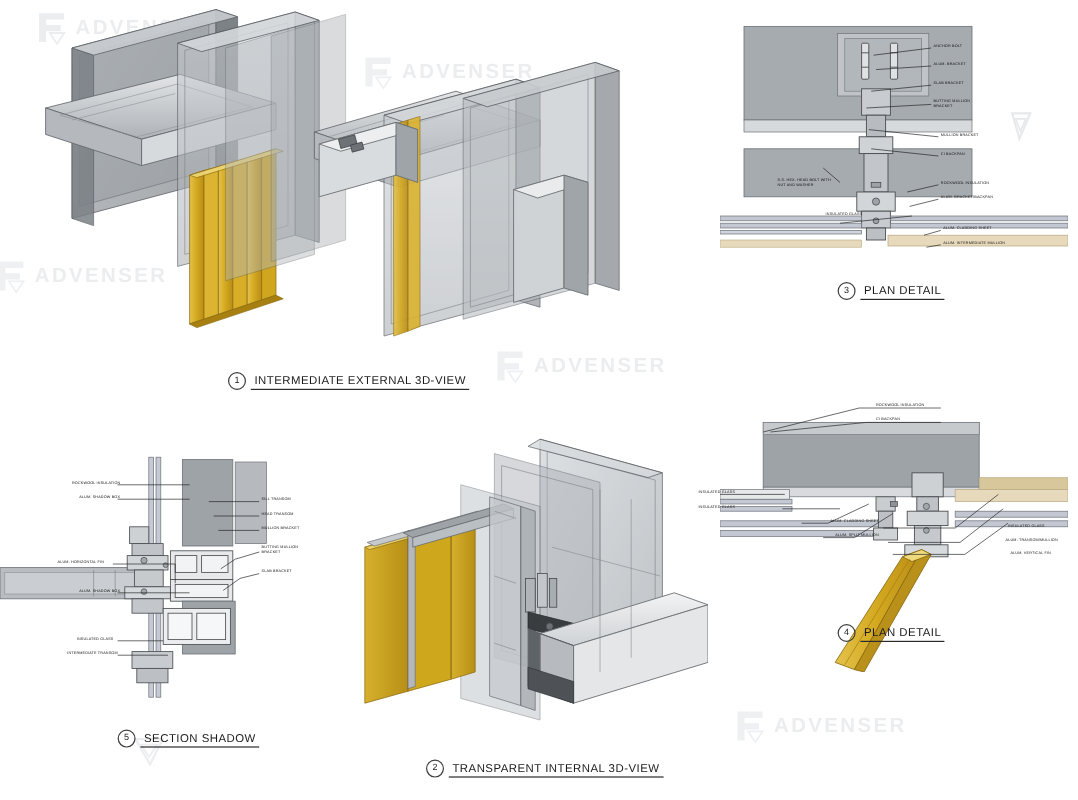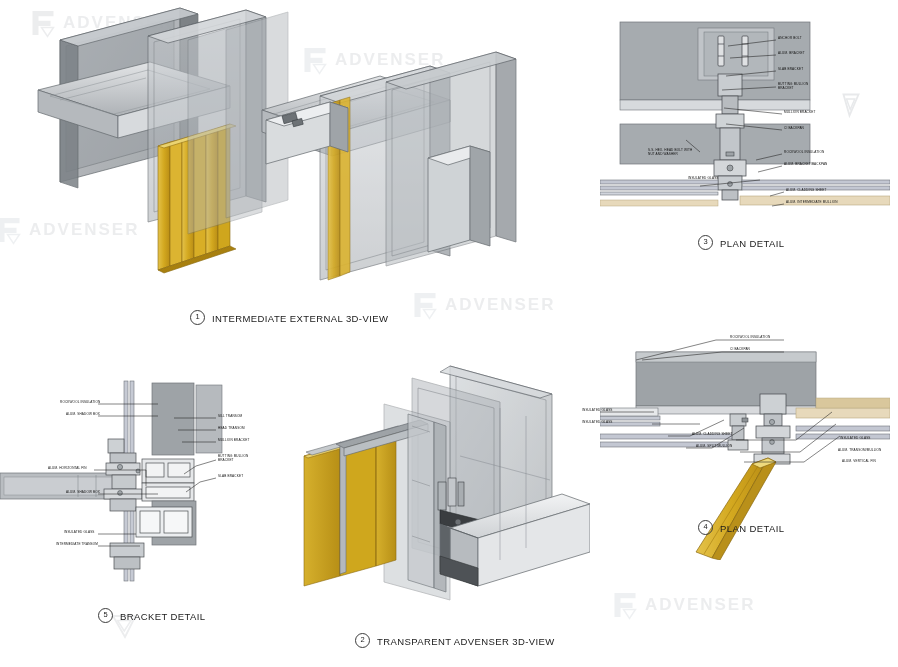--- a/index.html
+++ b/index.html
@@ -23,21 +23,21 @@
   }
   .wm .wmtxt{font-size:17px;}
 
   
   .titletag{position:absolute;display:flex;align-items:flex-end;gap:4px;}
   .bubble{
     width:13px;height:13px;border:1px solid #3c3c3c;border-radius:50%;
     font-size:7.5px;line-height:12px;text-align:center;color:#222;
     background:transparent;flex:0 0 auto;
   }
-  .tagwrap{display:flex;}
+  .tagwrap{display:flex;flex-direction:column;}
   .tagtxt{
     font-size:9.5px;letter-spacing:.4px;color:#1b1b1b;white-space:nowrap;
     padding:0 3px 1px 3px;
   }
   .tagrule{height:0;border-bottom:1px solid #2b2b2b;}
 
   
   .callout{position:absolute;font-size:3.1px;letter-spacing:.15px;
     color:#111;white-space:nowrap;line-height:1.25;}
   .callout.w2{white-space:normal;width:34px;}
@@ -397,21 +397,21 @@
   <div class="callout" style="left:56px;top:543px;">INTERMEDIATE TRANSOM</div>
   <div class="callout" style="left:218px;top:415px;">SILL TRANSOM</div>
   <div class="callout" style="left:218px;top:427px;">HEAD TRANSOM</div>
   <div class="callout" style="left:218px;top:439px;">MULLION BRACKET</div>
   <div class="callout w2" style="left:218px;top:455px;">BUTTING MULLION BRACKET</div>
   <div class="callout" style="left:218px;top:475px;">SLAB BRACKET</div>
 
   <div class="titletag" style="left:98px;top:608px;">
     <div class="bubble">5</div>
     <div class="tagwrap">
-      <div class="tagtxt">BRACKET DETAIL</div>
+      <div class="tagtxt">SECTION SHADOW</div>
       <div class="tagrule"></div>
     </div>
   </div>
 
   <svg class="layer" width="290" height="270" viewBox="0 0 290 270" style="left:300px;top:360px;">
     <defs>
       <linearGradient id="g2-glass" x1="0" y1="0" x2="1" y2="1">
         <stop offset="0" stop-color="#c6cbcf" stop-opacity=".75"></stop>
         <stop offset="1" stop-color="#949a9f" stop-opacity=".75"></stop>
       </linearGradient>
@@ -492,21 +492,21 @@
     <g stroke="#7f848a" stroke-width=".45" fill="none">
       <path d="M200 48 L200 200"></path>
       <path d="M226 56 L226 188"></path>
       <path d="M160 96 L250 120"></path>
     </g>
   </svg>
 
   <div class="titletag" style="left:355px;top:633px;">
     <div class="bubble">2</div>
     <div class="tagwrap">
-      <div class="tagtxt">TRANSPARENT ADVENSER 3D-VIEW</div>
+      <div class="tagtxt">TRANSPARENT INTERNAL 3D-VIEW</div>
       <div class="tagrule"></div>
     </div>
   </div>
 
   <svg class="layer" width="290" height="230" viewBox="0 0 290 230" style="left:600px;top:330px;">
 
     <rect x="36" y="22" width="180" height="54" fill="#9ea3a7" stroke="#6f7479" stroke-width=".7"></rect>
     <rect x="36" y="22" width="180" height="10" fill="#c6cacd" stroke="#6f7479" stroke-width=".5"></rect>
 
     <rect x="36" y="76" width="180" height="8" fill="#d8dadd" stroke="#6f7479" stroke-width=".6"></rect>

